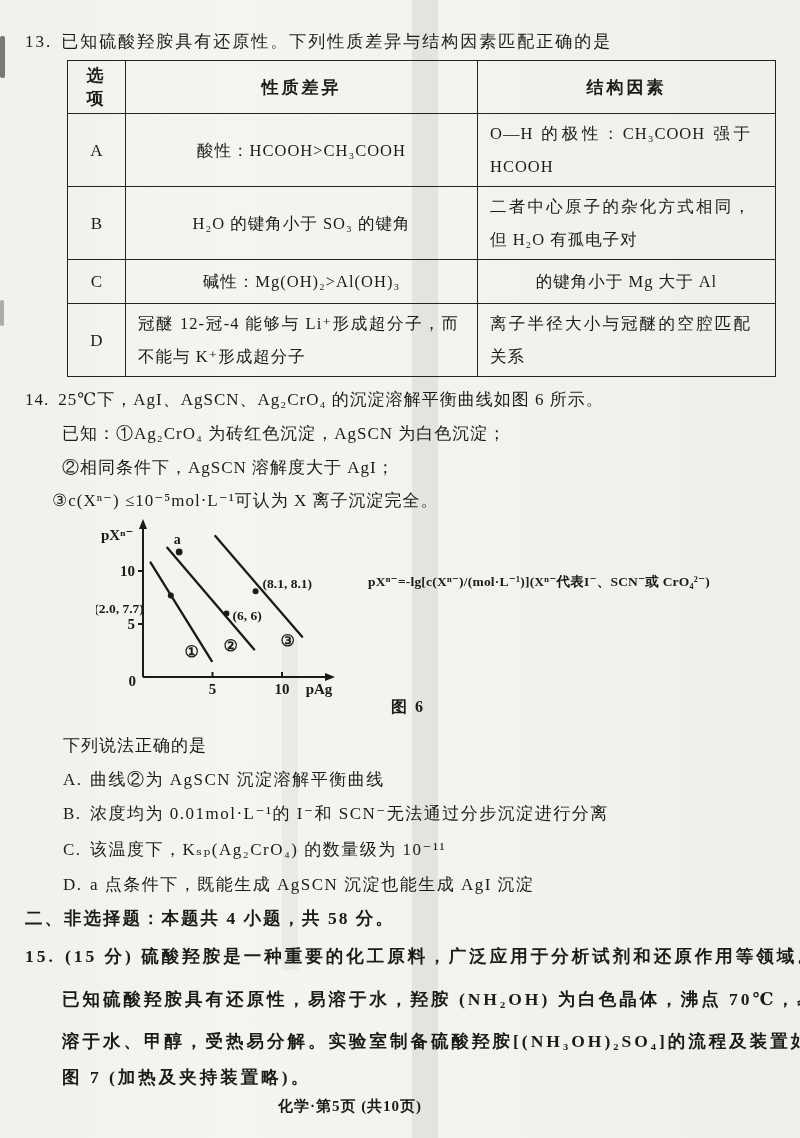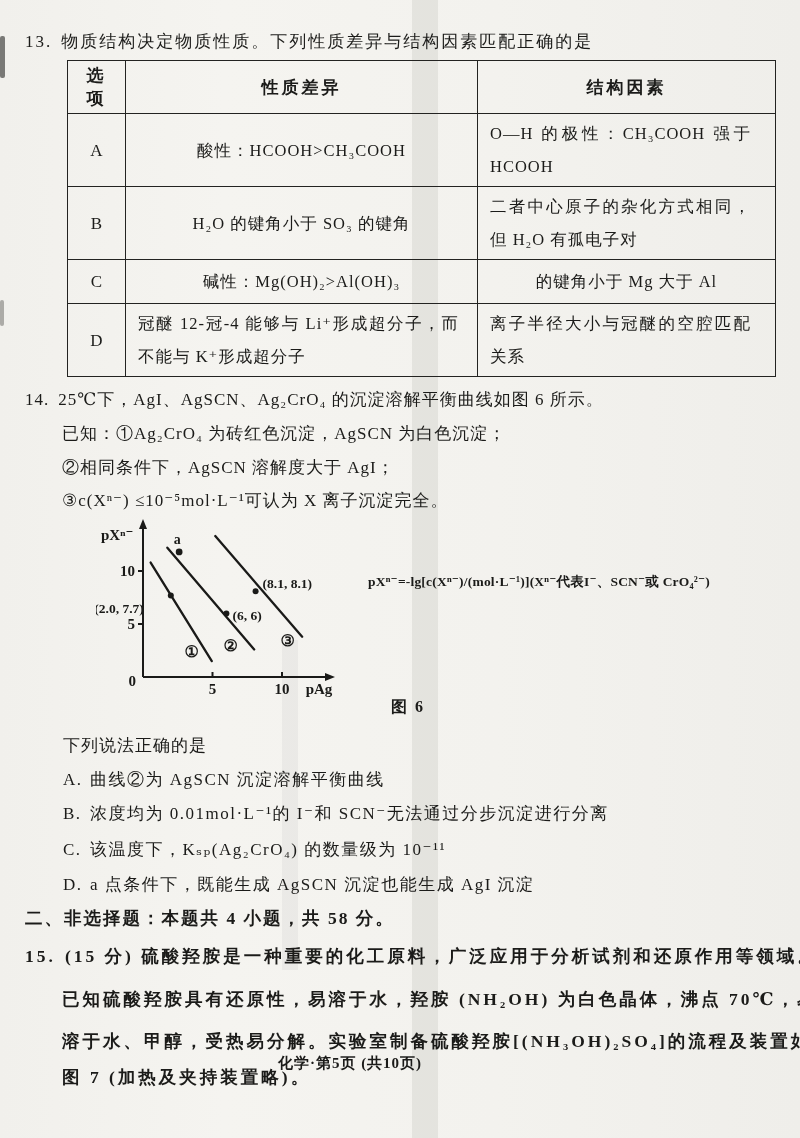--- a/index.html
+++ b/index.html
@@ -26,33 +26,33 @@
   td.opt{text-align:center;font-size:17px;letter-spacing:0;}
   td.c{text-align:center;}
   td.j{text-align:justify;padding:3px 24px 3px 12px;}
   td.dj{text-align:justify;padding:3px 18px 3px 12px;}
   
   svg.fig{position:absolute;left:96px;top:516px;font-family:"Liberation Serif","DejaVu Serif",serif;}
   .formulas{position:absolute;left:368px;top:564px;font-size:13.5px;font-weight:700;letter-spacing:0.2px;line-height:35px;white-space:nowrap;}
   .caption{position:absolute;left:0;top:697px;width:816px;text-align:center;font-size:16px;font-weight:700;letter-spacing:2px;}
   .optline{position:absolute;white-space:nowrap;font-size:17px;letter-spacing:1.5px;}
   .optlabel{display:inline-block;min-width:27px;}
-  .footer{position:absolute;left:0;top:1054px;width:700px;text-align:center;font-size:15px;font-weight:700;letter-spacing:1px;}
+  .footer{position:absolute;left:0;top:1097px;width:700px;text-align:center;font-size:15px;font-weight:700;letter-spacing:1px;}
 </style>
 </head>
 <body>
 
 <div class="page">
   <div class="band"></div>
   <div class="band2"></div>
   <div class="smudge" style="left:0;top:36px;width:5px;height:42px;opacity:.6"></div>
   <div class="smudge" style="left:0;top:300px;width:4px;height:26px;opacity:.35"></div>
 
   <div class="line q13t" style="left:25px;top:30px">
-    <span class="num">13.</span><span>物质结构决定物质性质。下列性质差异与结构因素匹配正确的是</span>
+    <span class="num">13.</span><span>已知硫酸羟胺具有还原性。下列性质差异与结构因素匹配正确的是</span>
   </div>
 
   <table class="t13">
     <colgroup>
       <col style="width:58px">
         <col style="width:352px">
         <col style="width:298px">
     </colgroup>
     <thead>
       <tr>
@@ -83,21 +83,21 @@
         <td class="j">离子半径大小与冠醚的空腔匹配关系</td>
       </tr>
     </tbody>
   </table>
 
   <div class="line" style="left:25px;top:388px">
     <span class="num">14.</span><span>25℃下，AgI、AgSCN、Ag₂CrO₄ 的沉淀溶解平衡曲线如图 6 所示。</span>
   </div>
   <div class="line" style="left:62px;top:456px">②相同条件下，AgSCN 溶解度大于 AgI；</div>
   <div class="line" style="left:62px;top:422px">已知：①Ag₂CrO₄ 为砖红色沉淀，AgSCN 为白色沉淀；</div>
-  <div class="line" style="left:62px;top:489px">③c(Xⁿ⁻) ≤10⁻⁵mol·L⁻¹可认为 X 离子沉淀完全。</div>
+  <div class="line" style="left:52px;top:489px">③c(Xⁿ⁻) ≤10⁻⁵mol·L⁻¹可认为 X 离子沉淀完全。</div>
 
   <svg id="curve-chart" class="fig" width="256" height="186" viewBox="0 0 256 186">
       <line x1="47" y1="161" x2="47" y2="10" stroke="#1a1a18" stroke-width="2"></line>
       <polygon points="47,3 43,13 51,13" fill="#1a1a18"></polygon>
       <line x1="47" y1="161" x2="231" y2="161" stroke="#1a1a18" stroke-width="2"></line>
       <polygon points="239,161 229,157 229,165" fill="#1a1a18"></polygon>
       <text x="5" y="24" font-size="15" text-anchor="start" font-weight="bold" fill="#1a1a18">pXⁿ⁻</text>
       <text x="209.63" y="178" font-size="15" text-anchor="start" font-weight="bold" fill="#1a1a18">pAg</text>
       <text x="40" y="170" font-size="15" text-anchor="end" font-weight="bold" fill="#1a1a18">0</text>
       <line x1="42" y1="108" x2="47" y2="108" stroke="#1a1a18" stroke-width="2"></line>

